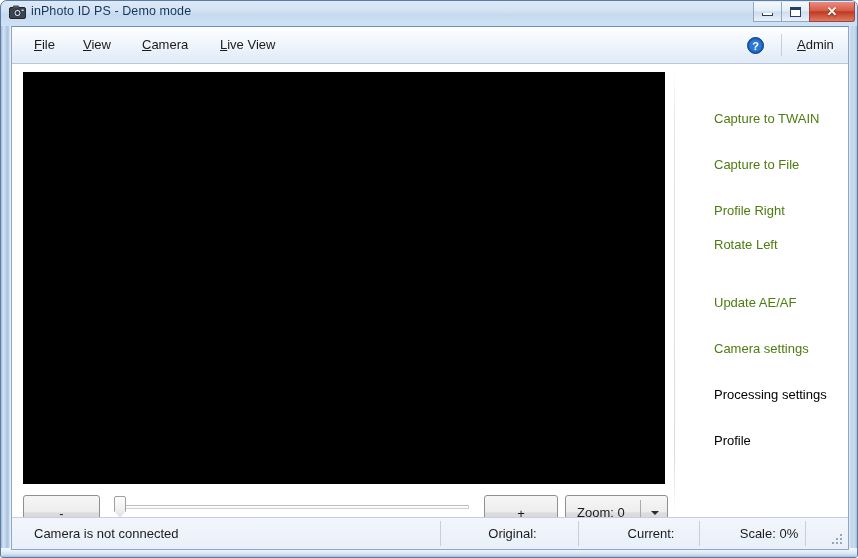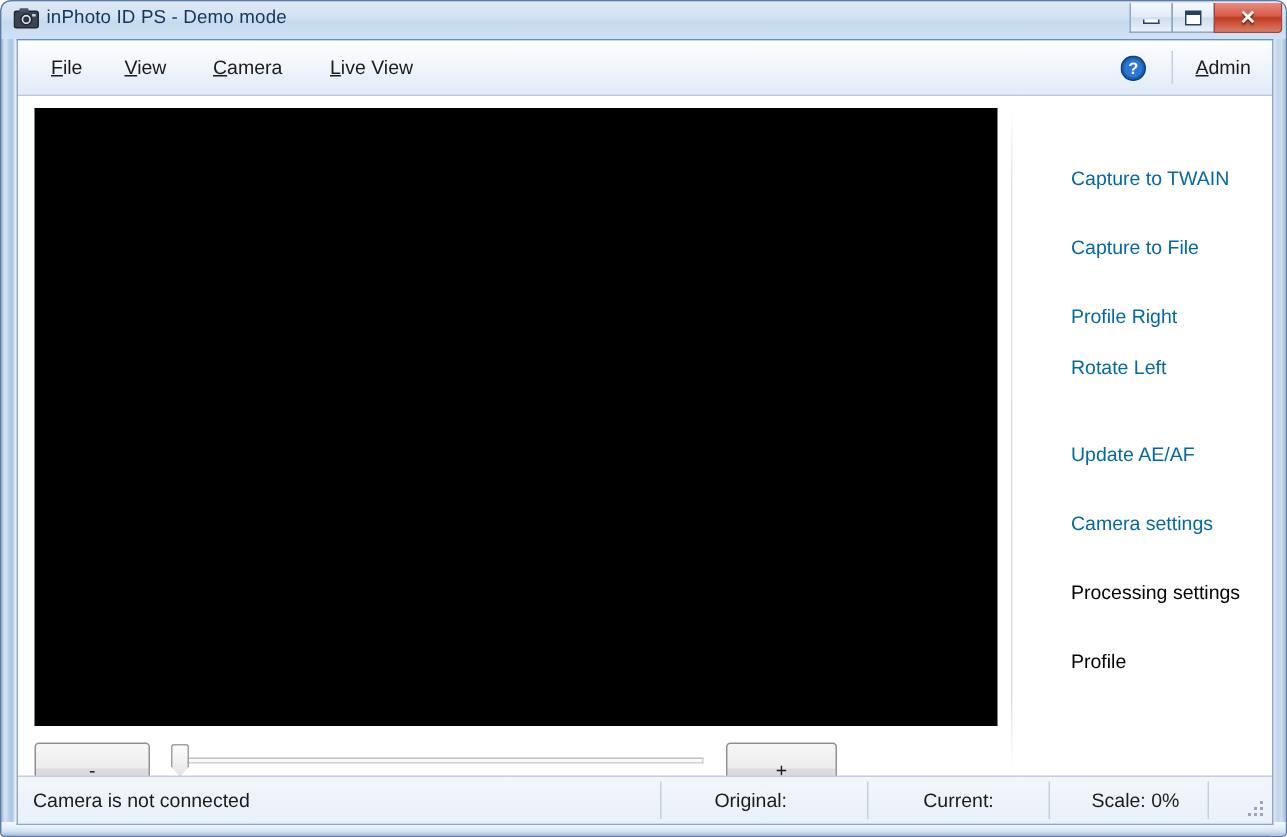--- a/index.html
+++ b/index.html
@@ -180,21 +180,21 @@
     left: 664px; top: 42px;
     width: 172px; height: 444px;
   }
   .side-item {
     position: absolute;
     left: 38px;
     font-size: 13px;
     white-space: nowrap;
     cursor: default;
   }
-  .side-item.disabled { color: #0369a1; }
+  .side-item.disabled { color: #4d7c0f; }
   .side-item.enabled  { color: #000000; }
 
   
   .push-btn {
     position: absolute;
     box-sizing: border-box;
     border: 1px solid #8e8f91;
     border-radius: 3px;
     background: linear-gradient(to bottom, #f6f6f6 0%, #ededed 46%, #dcdcdc 50%, #d3d3d3 92%, #d9d9d9 100%);
     font-size: 13px;
@@ -282,20 +282,21 @@
     box-sizing: border-box;
   }
   .status-cell {
     position: absolute;
     top: 0; height: 31px;
     display: flex;
     align-items: center;
     font-size: 13px;
     color: #1b1b1b;
     white-space: nowrap;
+    margin-left: 12px;
   }
   .status-divider {
     position: absolute;
     top: 3px;
     width: 1px; height: 25px;
     background: #c5cfdd;
   }
   #resize-grip {
     position: absolute;
     right: 4px; bottom: 3px;
@@ -385,20 +386,25 @@
           <div class="tick" style="left: 213.6px;"></div>
           <div class="tick" style="left: 248.2px;"></div>
           <div class="tick" style="left: 282.8px;"></div>
           <div class="tick" style="left: 317.4px;"></div>
           <div class="tick" style="left: 352px;"></div>
         </div>
     </div>
 
     <div class="push-btn" id="btn-plus">+</div>
 
+    <div id="zoom-combo">
+      <div id="zoom-combo-label">Zoom: 0</div>
+      <div id="zoom-combo-divider"></div>
+      <div id="zoom-combo-arrow"></div>
+    </div>
 
     <div id="statusbar">
       <div class="status-cell" style="left:10px;width:420px;justify-content:flex-start">Camera is not connected</div>
       <div class="status-divider" style="left:428px"></div>
       <div class="status-cell" style="left:430px;width:117px;justify-content:center">Original:</div>
       <div class="status-divider" style="left:566px"></div>
       <div class="status-cell" style="left:568px;width:118px;justify-content:center">Current:</div>
       <div class="status-divider" style="left:687px"></div>
       <div class="status-cell" style="left:689px;width:112px;justify-content:center">Scale: 0%</div>
       <div class="status-divider" style="left:793px"></div>

